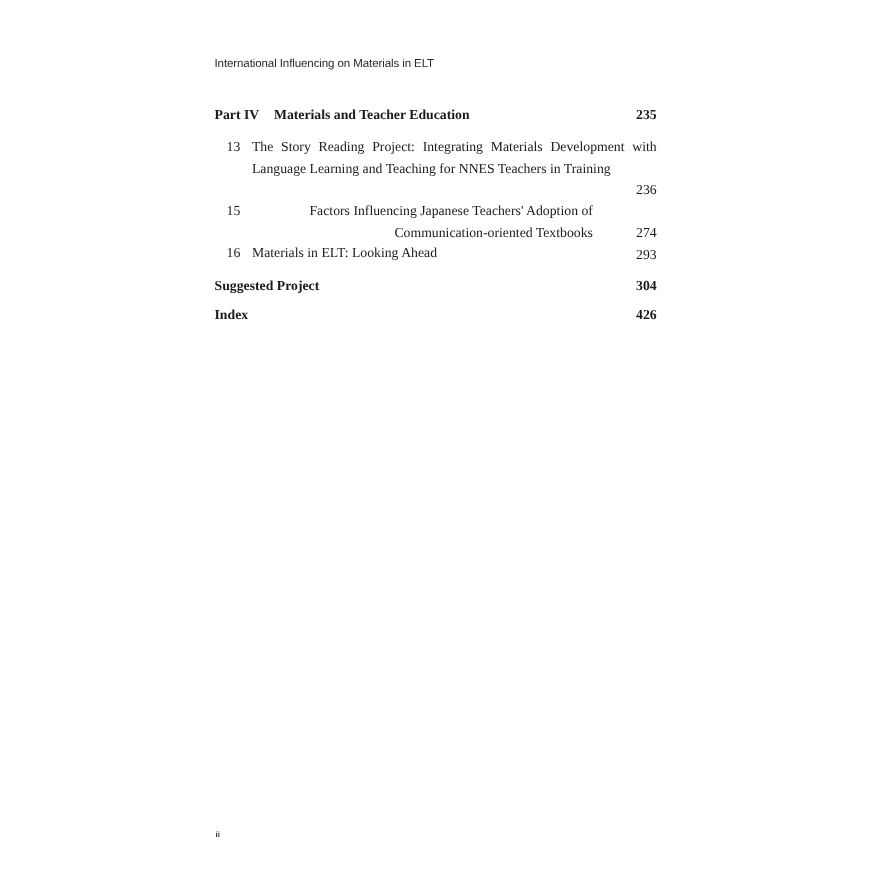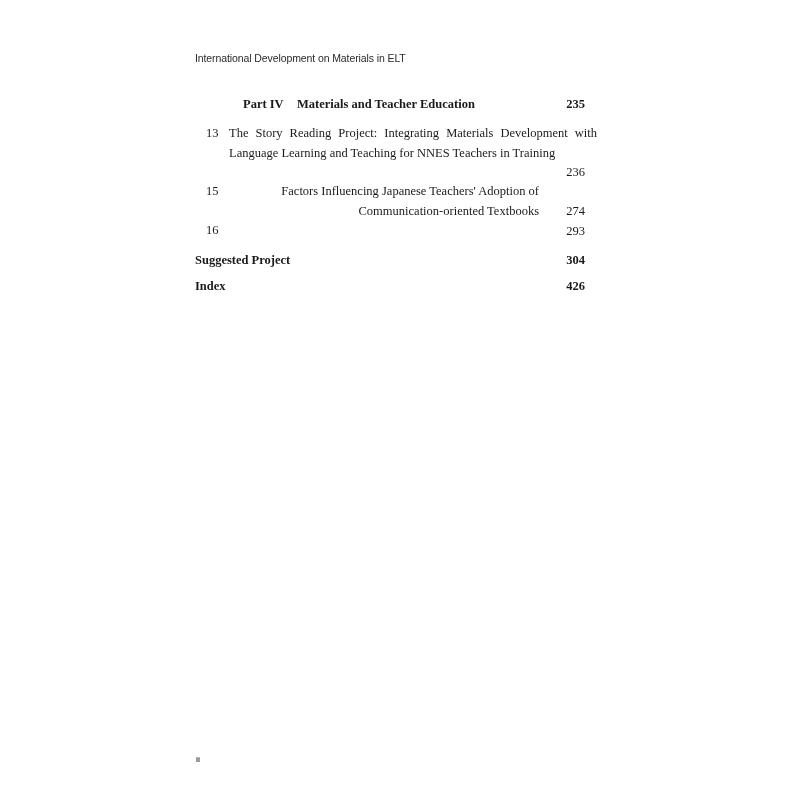--- a/index.html
+++ b/index.html
@@ -8,38 +8,38 @@
       color: #1a1a1a; overflow: hidden;
     }
     .running-head {
       position: absolute; left: 195px; top: 52px;
       font-family: "Liberation Sans", sans-serif; font-size: 10.5px; color: #2a2a2a;
       letter-spacing: -0.1px;
     }
     .toc { position: absolute; left: 195px; top: 95px; width: 402px;
       font-family: "Liberation Serif", serif; font-size: 12.5px; }
     .row { position: relative; }
-    .part { font-weight: bold; height: 18px; line-height: 18px; margin-left: 48px; }
+    .part { font-weight: bold; height: 18px; line-height: 18px; }
     .part .pl { display: inline-block; width: 54px; }
-    .pg { position: absolute; right: 12px; top: 0; text-align: center; }
+    .pg { position: absolute; right: 0; top: 0; text-align: center; }
     .part .pg { font-weight: bold; }
     .chapter { position: relative; padding-left: 34px; padding-right: 34px; line-height: 19.5px; }
     .chapter .num { position: absolute; left: 11px; top: 0; }
     .chapter .pg { top: auto; bottom: 0; }
     .chapter .title { text-align: justify; display: block; }
     .backmatter { font-weight: bold; height: 18px; line-height: 18px; }
     .folio {
       position: absolute; left: 196px; top: 756px;
       font-family: "Liberation Sans", sans-serif; font-size: 7px; font-weight: bold; color: #333;
     }
   </style>
 </head>
 <body>
 
-<div class="running-head">International Development on Materials in ELT</div>
+<div class="running-head">International Influencing on Materials in ELT</div>
 
 <div class="toc">
   <div class="row part">
     <span class="pl">Part IV</span><span>Materials and Teacher Education</span>
     <span class="pg">235</span>
   </div>
 
   <div style="height:11px"></div>
 
   <div class="row chapter" style="height:58px;">
@@ -50,20 +50,21 @@
 
 
   <div class="row chapter" style="height:39px;">
     <span class="num">15</span>
     <span class="title" style="width:310px; text-align:right;">Factors Influencing Japanese Teachers' Adoption of Communication-oriented Textbooks</span>
     <span class="pg">274</span>
   </div>
 
   <div class="row chapter" style="height:20px;">
     <span class="num">16</span>
+    <span class="title" style="width:340px; text-align:left;">Materials in ELT: Looking Ahead</span>
     <span class="pg">293</span>
   </div>
 
   <div style="height:10px"></div>
 
   <div class="row backmatter">
     <span>Suggested Project</span>
     <span class="pg">304</span>
   </div>
 

